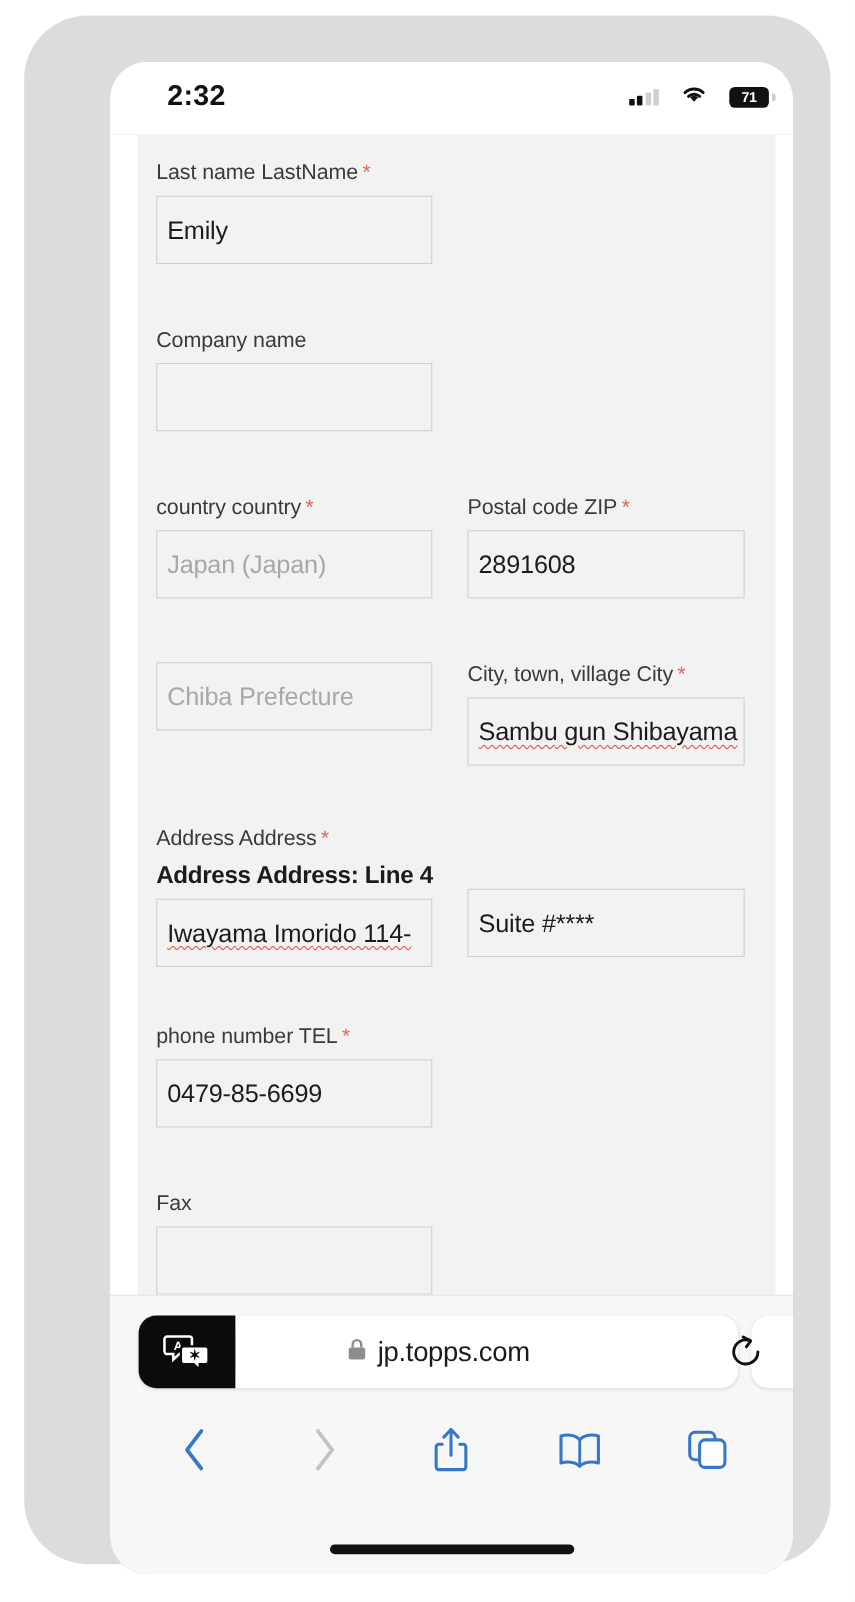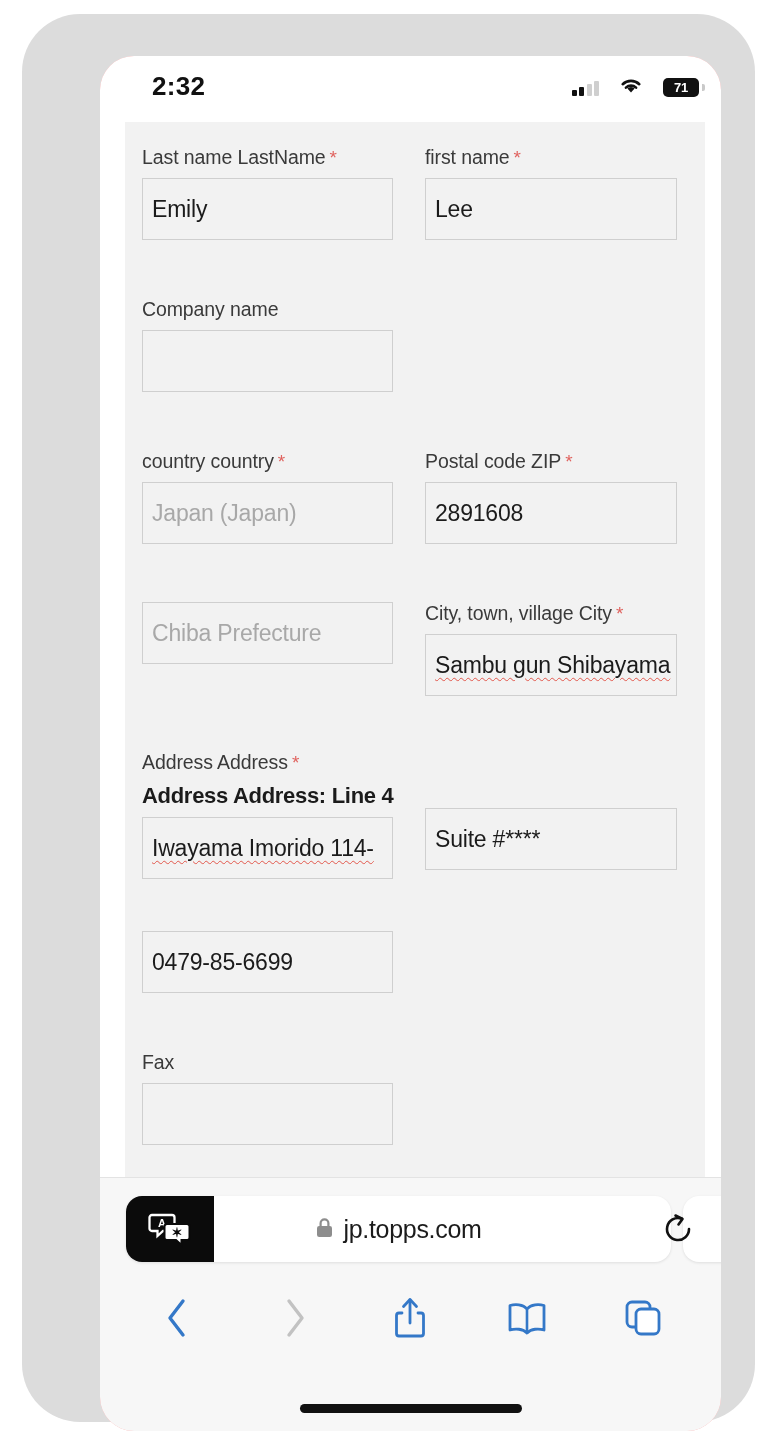--- a/index.html
+++ b/index.html
@@ -277,26 +277,20 @@
 
         <div class="spacer-24"></div>
 
         <div class="field-row">
           <div class="col left">
             <div class="field-label"><span>Last name LastName</span><span class="req">*</span></div>
             <div class="input-box">
               <span class="input-value">Emily</span>
             </div>
           </div>
-          <div class="col right">
-            <div class="field-label"><span>first name</span><span class="req">*</span></div>
-            <div class="input-box wide">
-              <span class="input-value">Lee</span>
-            </div>
-          </div>
         </div>
 
         <div style="height:58px"></div>
 
         <div class="field-row">
           <div class="col left">
             <div class="field-label">Company name</div>
             <div class="input-box">
               <span class="input-value"></span>
             </div>
@@ -351,20 +345,21 @@
             <div class="input-box wide">
               <span class="input-value">Suite #****</span>
             </div>
           </div>
         </div>
 
         <div style="height:52px"></div>
 
         <div class="field-row">
           <div class="col left">
+            <div class="field-label"><span>phone number TEL</span><span class="req">*</span></div>
             <div class="input-box">
               <span class="input-value">0479-85-6699</span>
             </div>
           </div>
         </div>
 
         <div style="height:58px"></div>
 
         <div class="field-row">
           <div class="col left">

